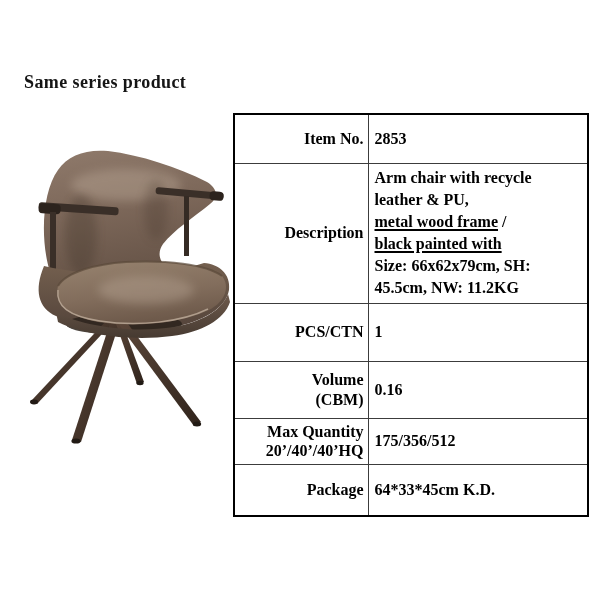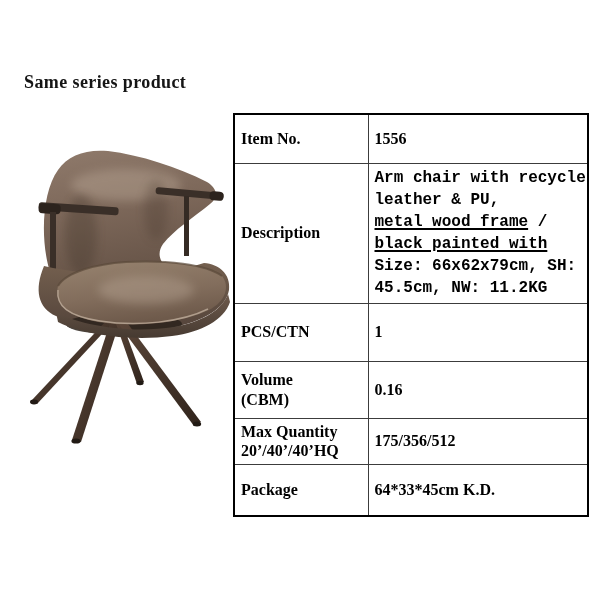--- a/index.html
+++ b/index.html
@@ -20,29 +20,29 @@
     position:absolute; left:233px; top:113px; width:354px;
     border-collapse:collapse; table-layout:fixed;
     border:2px solid #000;
   }
   table.spec td {
     border:1px solid #3c3c3c;
     font-size:16px; font-weight:bold; line-height:1.2;
     padding:2px 4px 2px 6px; vertical-align:middle;
     overflow:hidden;
   }
-  td.c-label { width:134px; }
+  td.c-label { width:134px;text-align:right; }
   td.c-value { width:220px; }
   tr.r-item    td { height:49px; }
   tr.r-desc    td { height:140px; }
   tr.r-pcs     td { height:58px; }
   tr.r-volume  td { height:57px; }
   tr.r-maxqty  td { height:46px; }
   tr.r-package td { height:52px;margin-top:12px; }
-  td.desc-value { vertical-align:top; padding-top:5px;font-family:Liberation Mono, monospace; }
+  td.desc-value { vertical-align:top; padding-top:5px; }
   td.desc-value .rich-line { line-height:22px; white-space:nowrap; }
   td.desc-value .u { text-decoration:underline; text-decoration-thickness:1.5px; text-underline-offset:2px; }
 </style>
 </head>
 <body>
 
 <div class="page-title">Same series product</div>
 
 <div class="photo-wrap">
   <svg viewBox="0 0 232 340" aria-hidden="true">
@@ -119,21 +119,21 @@
 
     <path d="M50,172 C80,188 130,193 168,187 C196,182 216,170 222,154
              L224,162 C218,180 196,192 166,196 C128,201 80,196 52,182 Z" fill="url(#gLip)"></path>
   </svg>
 </div>
 
 <table class="spec">
   <tbody>
       <tr class="r-item">
     <td class="c-label">Item No.</td>
-    <td class="c-value">1556</td>
+    <td class="c-value">2853</td>
   </tr>
   <tr class="r-desc">
     <td class="c-label">Description</td>
     <td class="c-value desc-value">
           <div class="rich-line"><span>Arm chair with recycle</span></div>
           <div class="rich-line"><span>leather &amp; PU,</span></div>
           <div class="rich-line"><span class="u">metal wood frame</span><span> /</span></div>
           <div class="rich-line"><span class="u">black painted with</span></div>
           <div class="rich-line"><span>Size: 66x62x79cm, SH:</span></div>
           <div class="rich-line"><span>45.5cm, NW: 11.2KG</span></div>

